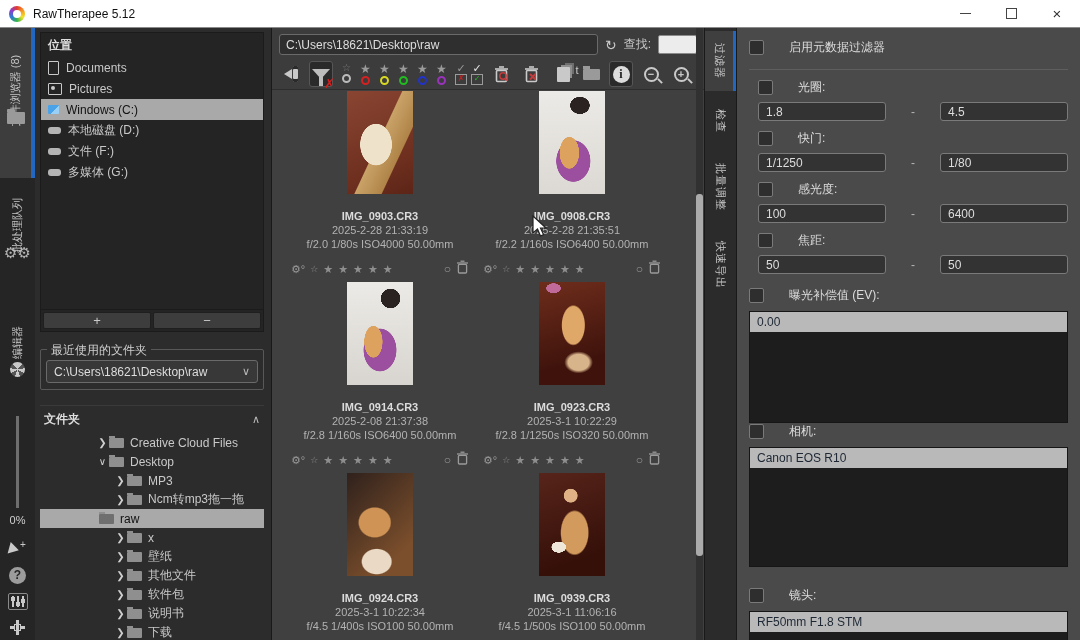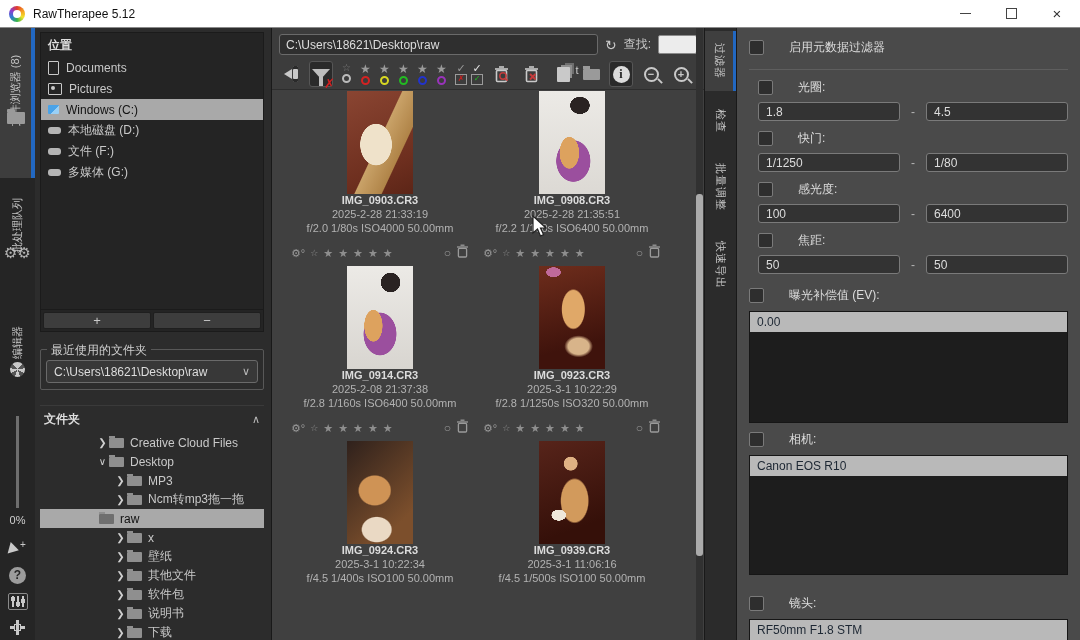--- a/index.html
+++ b/index.html
@@ -121,21 +121,21 @@
   .grid{flex:1;background:#404040;border-top:1px solid #2d2d2d;padding:1px 10px 0 12px;overflow:hidden;position:relative;}
   .trow{display:flex;margin-bottom:9px;}
   .cell{width:192px;display:flex;flex-direction:column;align-items:center;}
   .btnrow{width:178px;display:flex;align-items:center;gap:5px;padding:1px 0 4px;color:#9a9a9a;}
   .btnrow .bgear{font-size:11px;line-height:1;}
   .btnrow .bst{font-size:11px;line-height:1;color:#8e8e8e;}
   .btnrow .bst.dim{font-size:9px;}
   .btnrow .sp{flex:1;}
   .btnrow .bcirc{font-size:12px;line-height:1;}
   .thumbimg{width:66px;height:103px;flex:none;}
-  .fname{font-size:11px;font-weight:bold;color:#dcdcdc;margin-top:0;}
+  .fname{font-size:11px;font-weight:bold;color:#dcdcdc;margin-top:16px;}
   .fmeta{font-size:11px;color:#b2b2b2;margin-top:2px;}
   
   .timg1{background:
      radial-gradient(ellipse 26px 34px at 44% 52%,#efe2ca 0 60%,rgba(239,226,202,0) 62%),
      linear-gradient(115deg,rgba(0,0,0,0) 48%,#c9a268 49%,#b08448 72%,rgba(0,0,0,0) 73%),
      linear-gradient(155deg,#8a4532,#6e2f1f 70%,#5c2517);}
   .timg2{background:
      radial-gradient(ellipse 16px 26px at 46% 60%,#dda25e 0 60%,rgba(0,0,0,0) 62%),
      radial-gradient(ellipse 28px 34px at 52% 68%,#9b4f9e 0 60%,rgba(0,0,0,0) 62%),
      radial-gradient(ellipse 16px 14px at 62% 14%,#2a2322 0 60%,rgba(0,0,0,0) 62%),
@@ -167,28 +167,28 @@
   .rtab{display:flex;align-items:center;justify-content:center;padding:12px 0;margin-bottom:6px;}
   .rtab span{writing-mode:vertical-rl;text-orientation:sideways;font-size:11px;color:#c6c6c6;letter-spacing:1px;}
   .rtab.active{background:#3f3f3f;border-right:3px solid #2268c2;}
 
   
   .rightpanel{flex:1;background:#4a4a4a;box-sizing:border-box;padding:11px 12px 0;color:#ddd;font-size:12px;overflow:hidden;}
   .chkrow{display:flex;align-items:center;gap:25px;}
   .chk{width:13px;height:13px;background:#2e2e2e;border:1px solid #7a7a7a;border-radius:2px;flex:none;}
   .sep{border:none;border-top:1px solid #5e5e5e;margin:13px 0 2px;}
   .fblock{margin-top:9px;margin-left:9px;}
-  .rangerow{display:flex;align-items:center;gap:9px;margin-top:6px;}
+  .rangerow{display:flex;align-items:center;gap:23px;margin-top:6px;}
   .rinput{flex:1;height:17px;background:#333;border:1px solid #7a7a7a;border-radius:3px;
           display:flex;align-items:center;padding:0 7px;font-size:12px;color:#ddd;}
   .dash{width:8px;text-align:center;color:#b5b5b5;}
   .listbox{background:#1d1d1d;border:1px solid #161616;margin-top:7px;}
   .lb-sel{background:#b9b9b9;color:#1d2733;padding:3px 7px;font-size:12px;}
   .lb-ev{height:110px;} .lb-cam{height:118px;} .lb-lens{height:70px;}
-  .evblock{margin-top:13px;} .camblock{margin-top:8px;} .lensblock{margin-top:20px;}
+  .evblock{margin-top:13px;} .camblock{margin-top:0;} .lensblock{margin-top:20px;}
 
   
   .cursor{position:absolute;left:532px;top:215px;pointer-events:none;}
 </style>
 </head>
 <body>
 
 <div id="app">
 
   <div class="titlebar">

